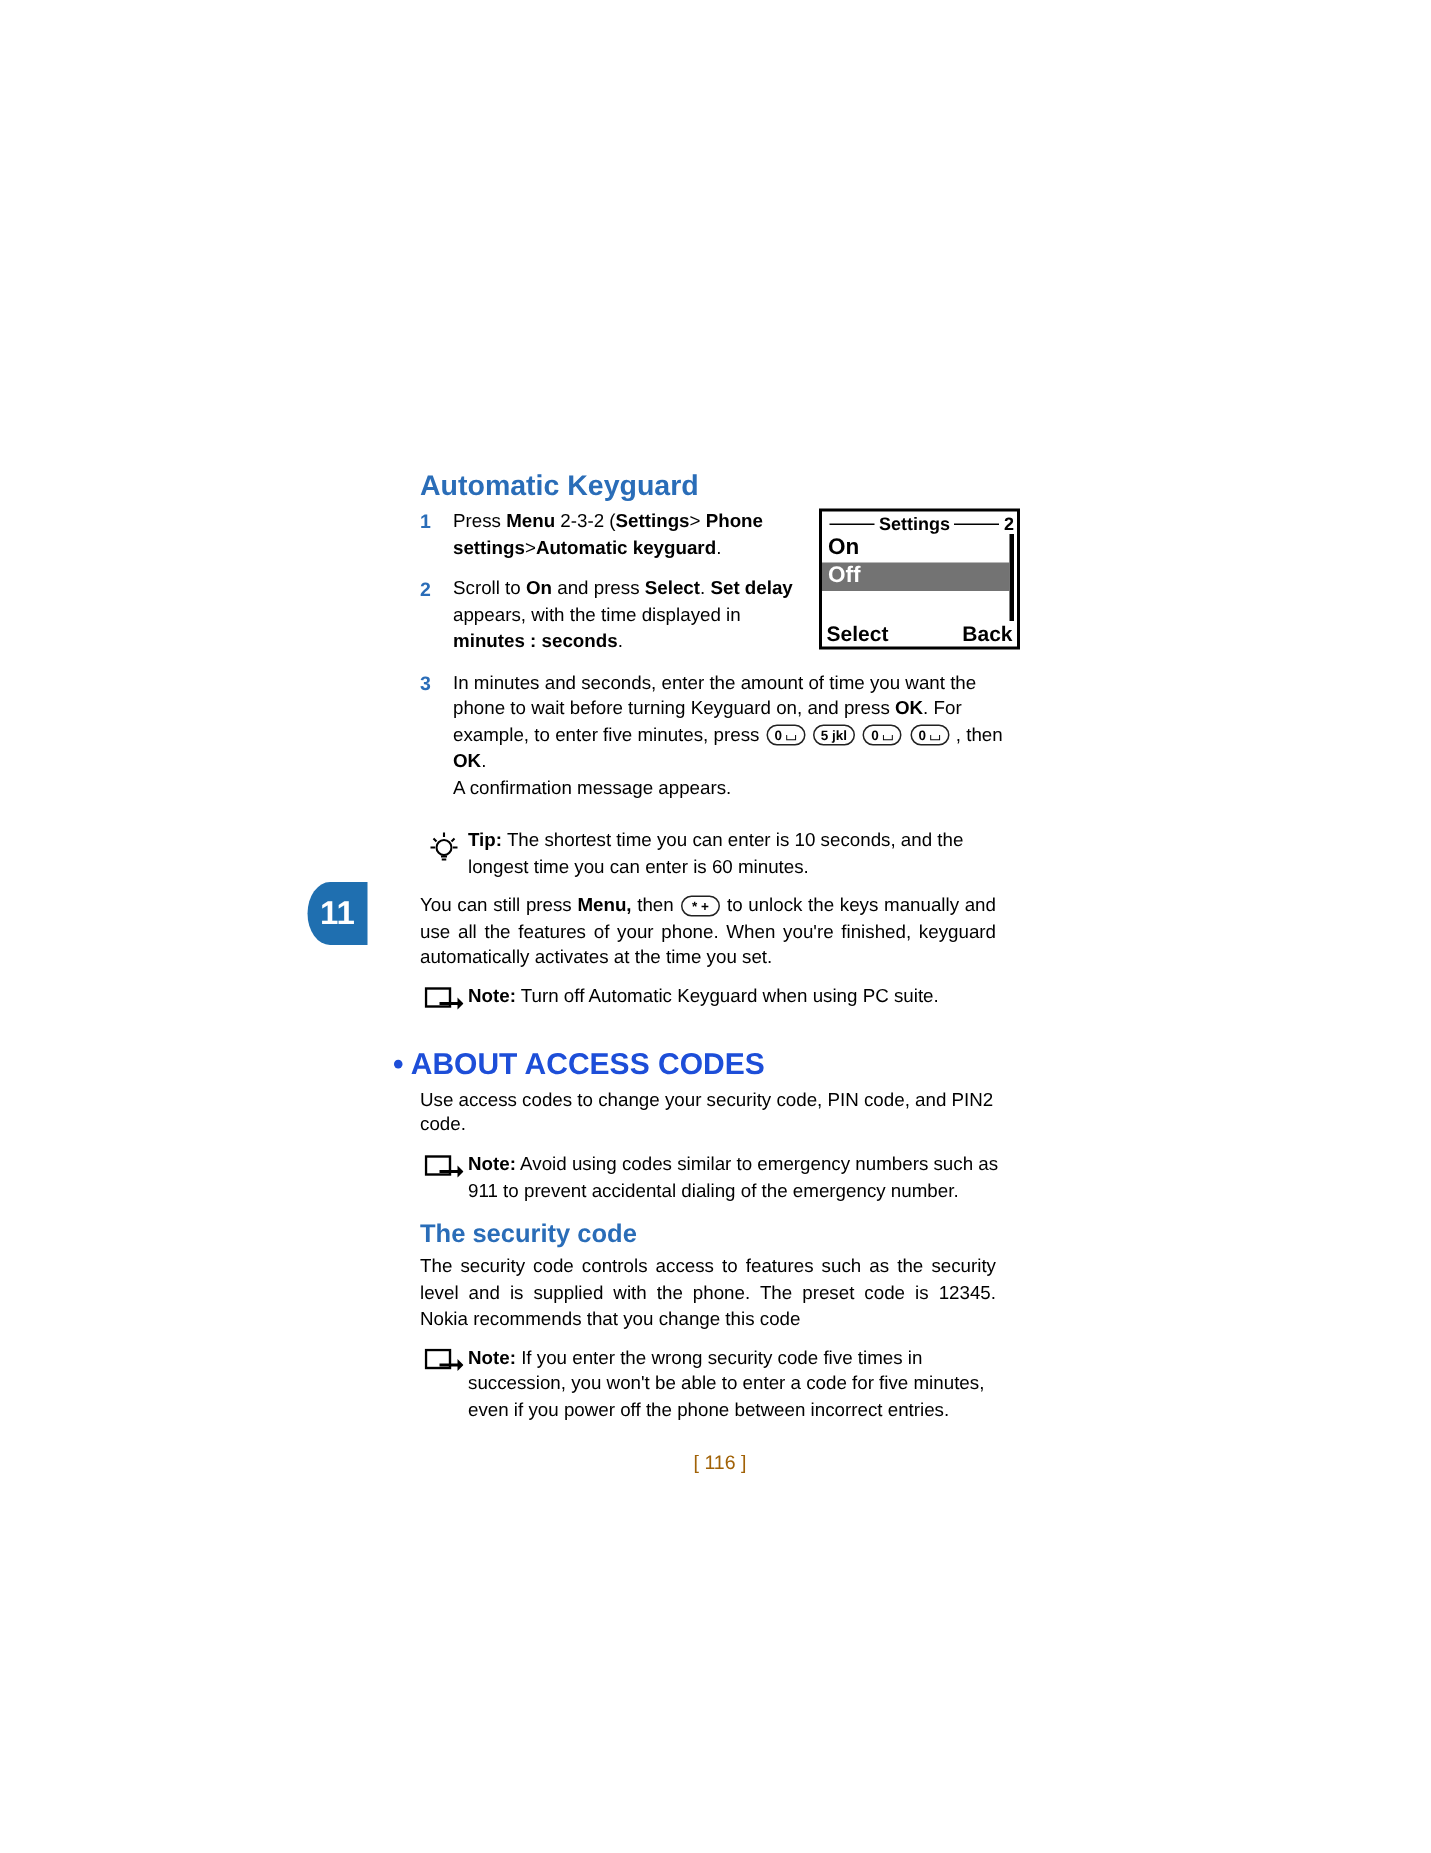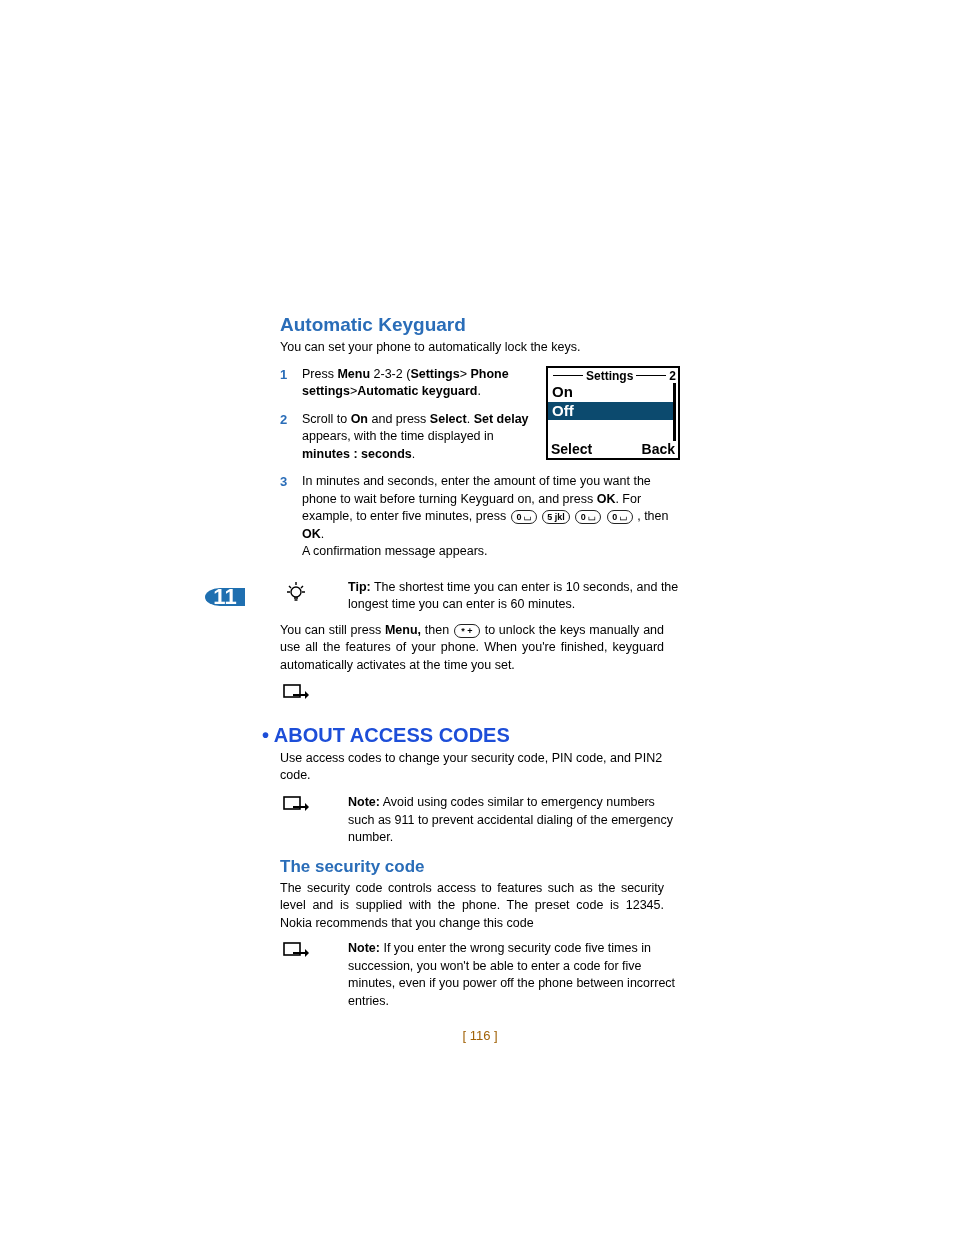--- a/index.html
+++ b/index.html
@@ -16,21 +16,21 @@
     position: absolute;
     left: 280px;
     top: 314px;
     width: 400px;
   }
   .chapter-tab {
     position: absolute;
     left: 205px;
     top: 588px;
     width: 40px;
-    height: 18px;
+    height: 42px;
     background: #1f6fb0;
     color: #fff;
     font-weight: bold;
     font-size: 22px;
     border-radius: 15px 0 0 15px / 50% 0 0 50%;
     display: flex;
     align-items: center;
     justify-content: center;
     font-family: Arial, sans-serif;
   }
@@ -113,21 +113,21 @@
     border-right: 3px solid #000;
     margin-right: 2px;
   }
   .screen-opt {
     font-size: 15px;
     font-weight: bold;
     padding: 0 4px;
     line-height: 1.25;
   }
   .screen-opt.selected {
-    background: #0c4a6e;
+    background: #737373;
     color: #fff;
   }
   .screen-softkeys {
     display: flex;
     justify-content: space-between;
     font-size: 14px;
     font-weight: bold;
     padding: 0 3px 1px 3px;
   }
   .key {
@@ -142,21 +142,20 @@
     vertical-align: middle;
     background: #fff;
     margin: 0 1px;
     min-width: 16px;
     text-align: center;
   }
   .note-row {
     display: flex;
     align-items: flex-start;
     margin: 8px 0 8px 0;
-    gap: 36px;
   }
   .note-row .icon {
     width: 32px;
     flex: 0 0 32px;
     text-align: center;
     padding-top: 0;
   }
   .note-row .text {
     font-size: 12.5px;
     line-height: 1.4;
@@ -179,21 +178,20 @@
   .clear { clear: both; }
 </style>
 </head>
 <body>
 
 <div class="chapter-tab">11</div>
 
 <div class="page">
 
   <h2 class="section">Automatic Keyguard</h2>
-  <p class="intro">You can set your phone to automatically lock the keys.</p>
 
   <div class="screen-fig">
     <div class="screen-title-row">
       <span class="line"></span>
       <span>Settings</span>
       <span class="line"></span>
       <span>2</span>
     </div>
     <div class="screen-body">
       <div class="screen-opt">On</div>
@@ -244,20 +242,21 @@
     <span> to unlock the keys manually and use all the features of your phone. When you're finished, keyguard automatically activates at the time you set.</span>
   </p>
 
   <div class="note-row">
     <div class="icon">
       <svg class="note-icon" viewBox="0 0 26 18">
           <rect x="1" y="1" width="16" height="12" fill="none" stroke="#000" stroke-width="1.6"></rect>
           <path d="M10 10 L22 10 L22 7 L26 11 L22 15 L22 12 L10 12 Z" fill="#000"></path>
         </svg>
     </div>
+    <div class="text"><span class="bold">Note:</span><span> Turn off Automatic Keyguard when using PC suite.</span></div>
   </div>
 
   <h2 class="bullet-section">ABOUT ACCESS CODES</h2>
   <p class="intro">Use access codes to change your security code, PIN code, and PIN2 code.</p>
 
   <div class="note-row">
     <div class="icon">
       <svg class="note-icon" viewBox="0 0 26 18">
           <rect x="1" y="1" width="16" height="12" fill="none" stroke="#000" stroke-width="1.6"></rect>
           <path d="M10 10 L22 10 L22 7 L26 11 L22 15 L22 12 L10 12 Z" fill="#000"></path>

